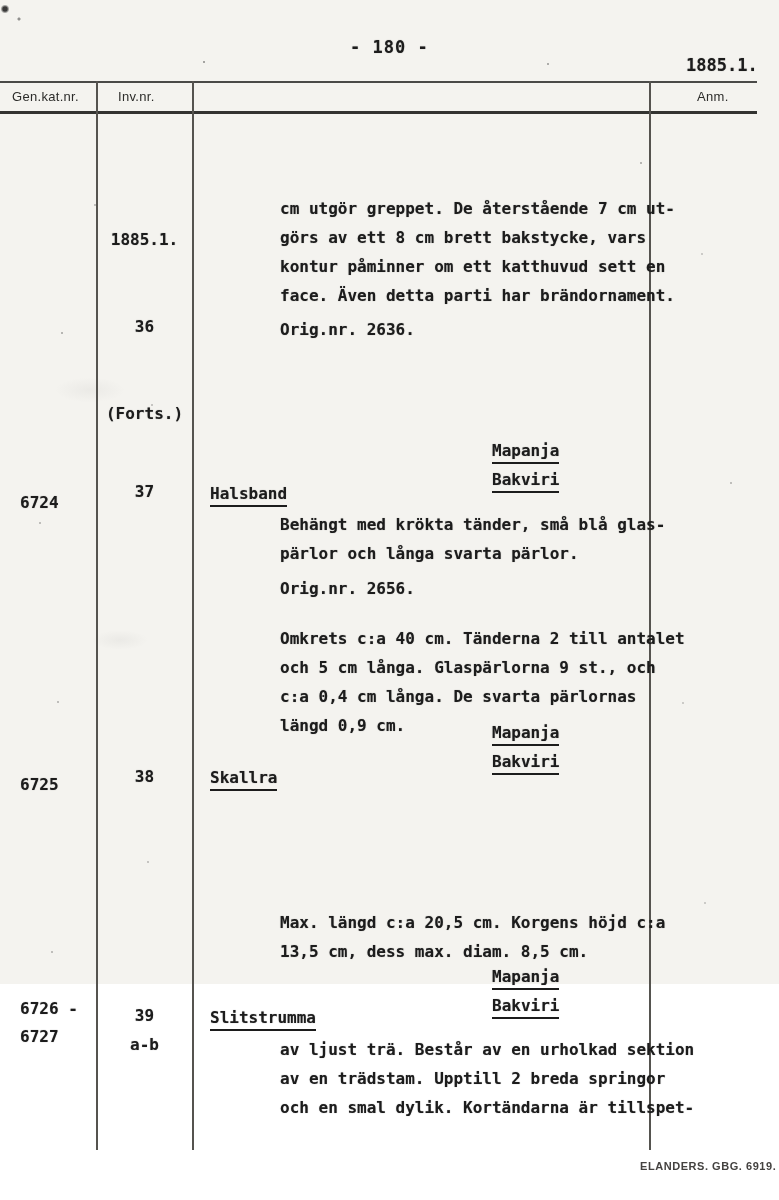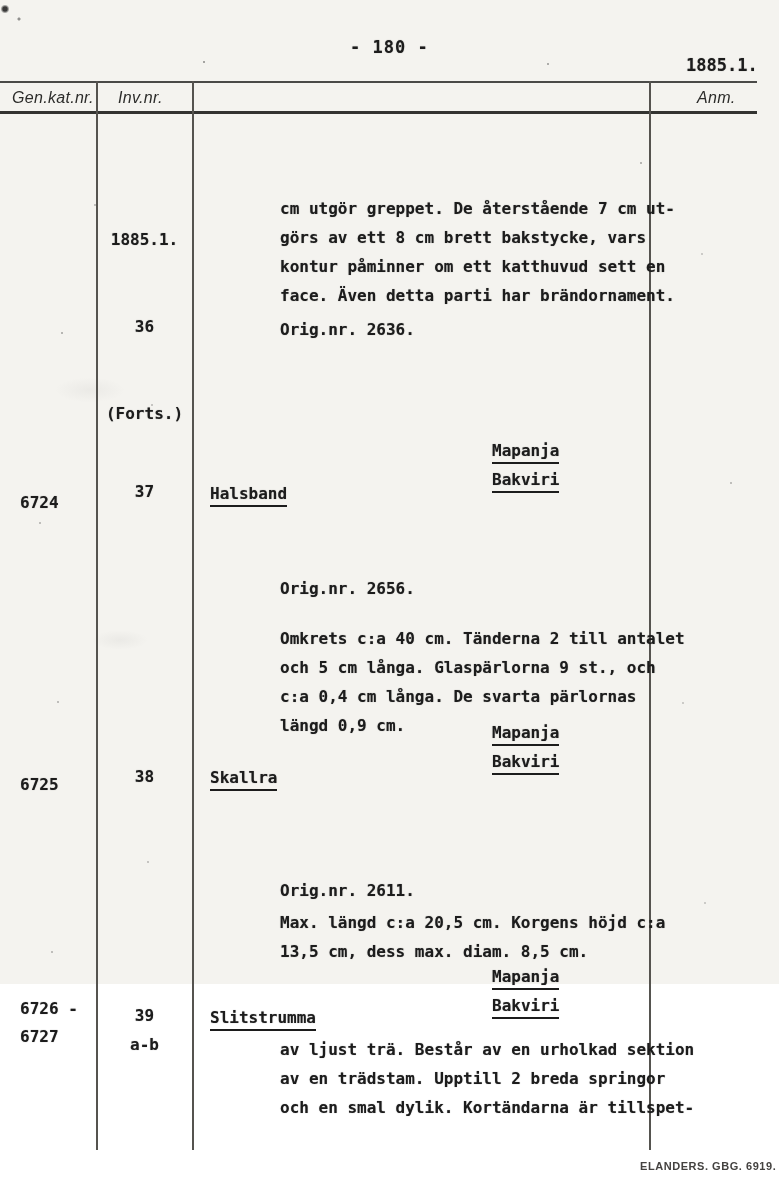--- a/index.html
+++ b/index.html
@@ -44,21 +44,21 @@
     white-space:pre;
   }
   .pagenum{top:33px;left:350px;font-size:17px;letter-spacing:1px;}
   .colref{top:51px;left:686px;font-size:17px;}
   .hline{position:absolute;left:0;width:757px;height:2px;background:#4a4a48;}
   .hline.thick{height:3px;background:#333331;}
   .vline{position:absolute;top:81px;height:1069px;width:2px;background:#55534f;}
   .collabel{
     position:absolute;top:89px;
     font-family:"Liberation Sans",sans-serif;
-    font-size:16px;color:#2c2c2a;letter-spacing:.3px;font-style:italic;
+    font-size:13px;color:#2c2c2a;letter-spacing:.3px;
   }
   .invblock{left:97px;width:95px;text-align:center;}
   .genkat{left:20px;}
   .para{white-space:pre;}
   .bodycol{left:248px;margin-left:32px;}
   .headcol{left:210px;}
   .sig{left:492px;}
   .u{
     display:inline-block;
     border-bottom:2px solid #1c1c1c;
@@ -99,32 +99,33 @@
 görs av ett 8 cm brett bakstycke, vars
 kontur påminner om ett katthuvud sett en
 face. Även detta parti har brändornament.</div>
   <div class="tw para bodycol" style="top:315px">Orig.nr. 2636.</div>
   <div class="tw sig" style="top:436px"><span class="u">Mapanja</span></div>
   <div class="tw sig" style="top:465px"><span class="u">Bakviri</span></div>
 
   <div class="tw genkat" style="top:488px">6724</div>
   <div class="tw invblock" style="top:477px">37</div>
   <div class="tw headcol" style="top:479px"><span class="u">Halsband</span></div>
+  <div class="tw para bodycol" style="top:510px">Behängt med krökta tänder, små blå glas-
+pärlor och långa svarta pärlor.</div>
   <div class="tw para bodycol" style="top:574px">Orig.nr. 2656.</div>
   <div class="tw para bodycol" style="top:624px">Omkrets c:a 40 cm. Tänderna 2 till antalet
 och 5 cm långa. Glaspärlorna 9 st., och
 c:a 0,4 cm långa. De svarta pärlornas
 längd 0,9 cm.</div>
   <div class="tw sig" style="top:718px"><span class="u">Mapanja</span></div>
   <div class="tw sig" style="top:747px"><span class="u">Bakviri</span></div>
 
   <div class="tw genkat" style="top:770px">6725</div>
   <div class="tw invblock" style="top:762px">38</div>
   <div class="tw headcol" style="top:763px"><span class="u">Skallra</span></div>
-  <div class="tw para bodycol" style="top:876px">Orig.nr. 2611.</div>
   <div class="tw para bodycol" style="top:908px">Max. längd c:a 20,5 cm. Korgens höjd c:a
 13,5 cm, dess max. diam. 8,5 cm.</div>
   <div class="tw sig" style="top:962px"><span class="u">Mapanja</span></div>
   <div class="tw sig" style="top:991px"><span class="u">Bakviri</span></div>
 
   <div class="tw genkat para" style="top:995px;line-height:28px">6726 -
 6727</div>
   <div class="tw invblock para" style="top:1001px">39
 a-b</div>
   <div class="tw headcol" style="top:1003px"><span class="u">Slitstrumma</span></div>

